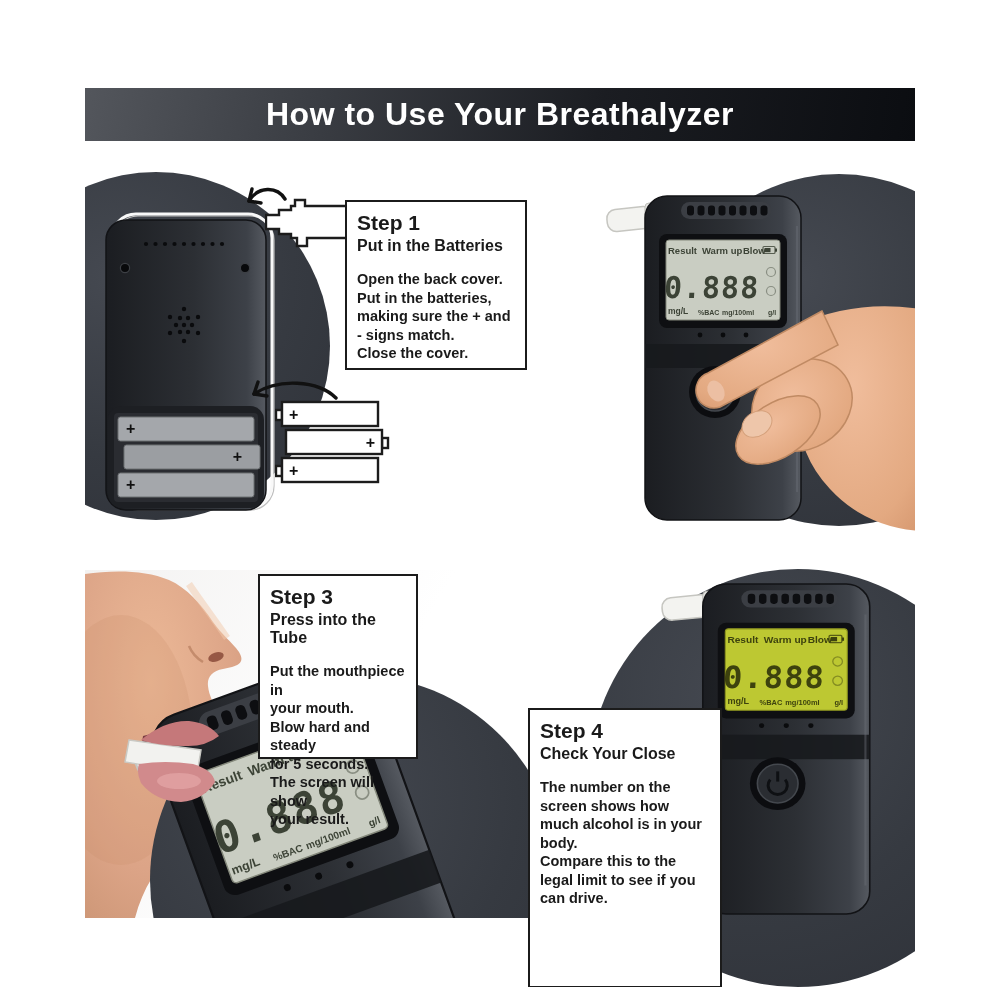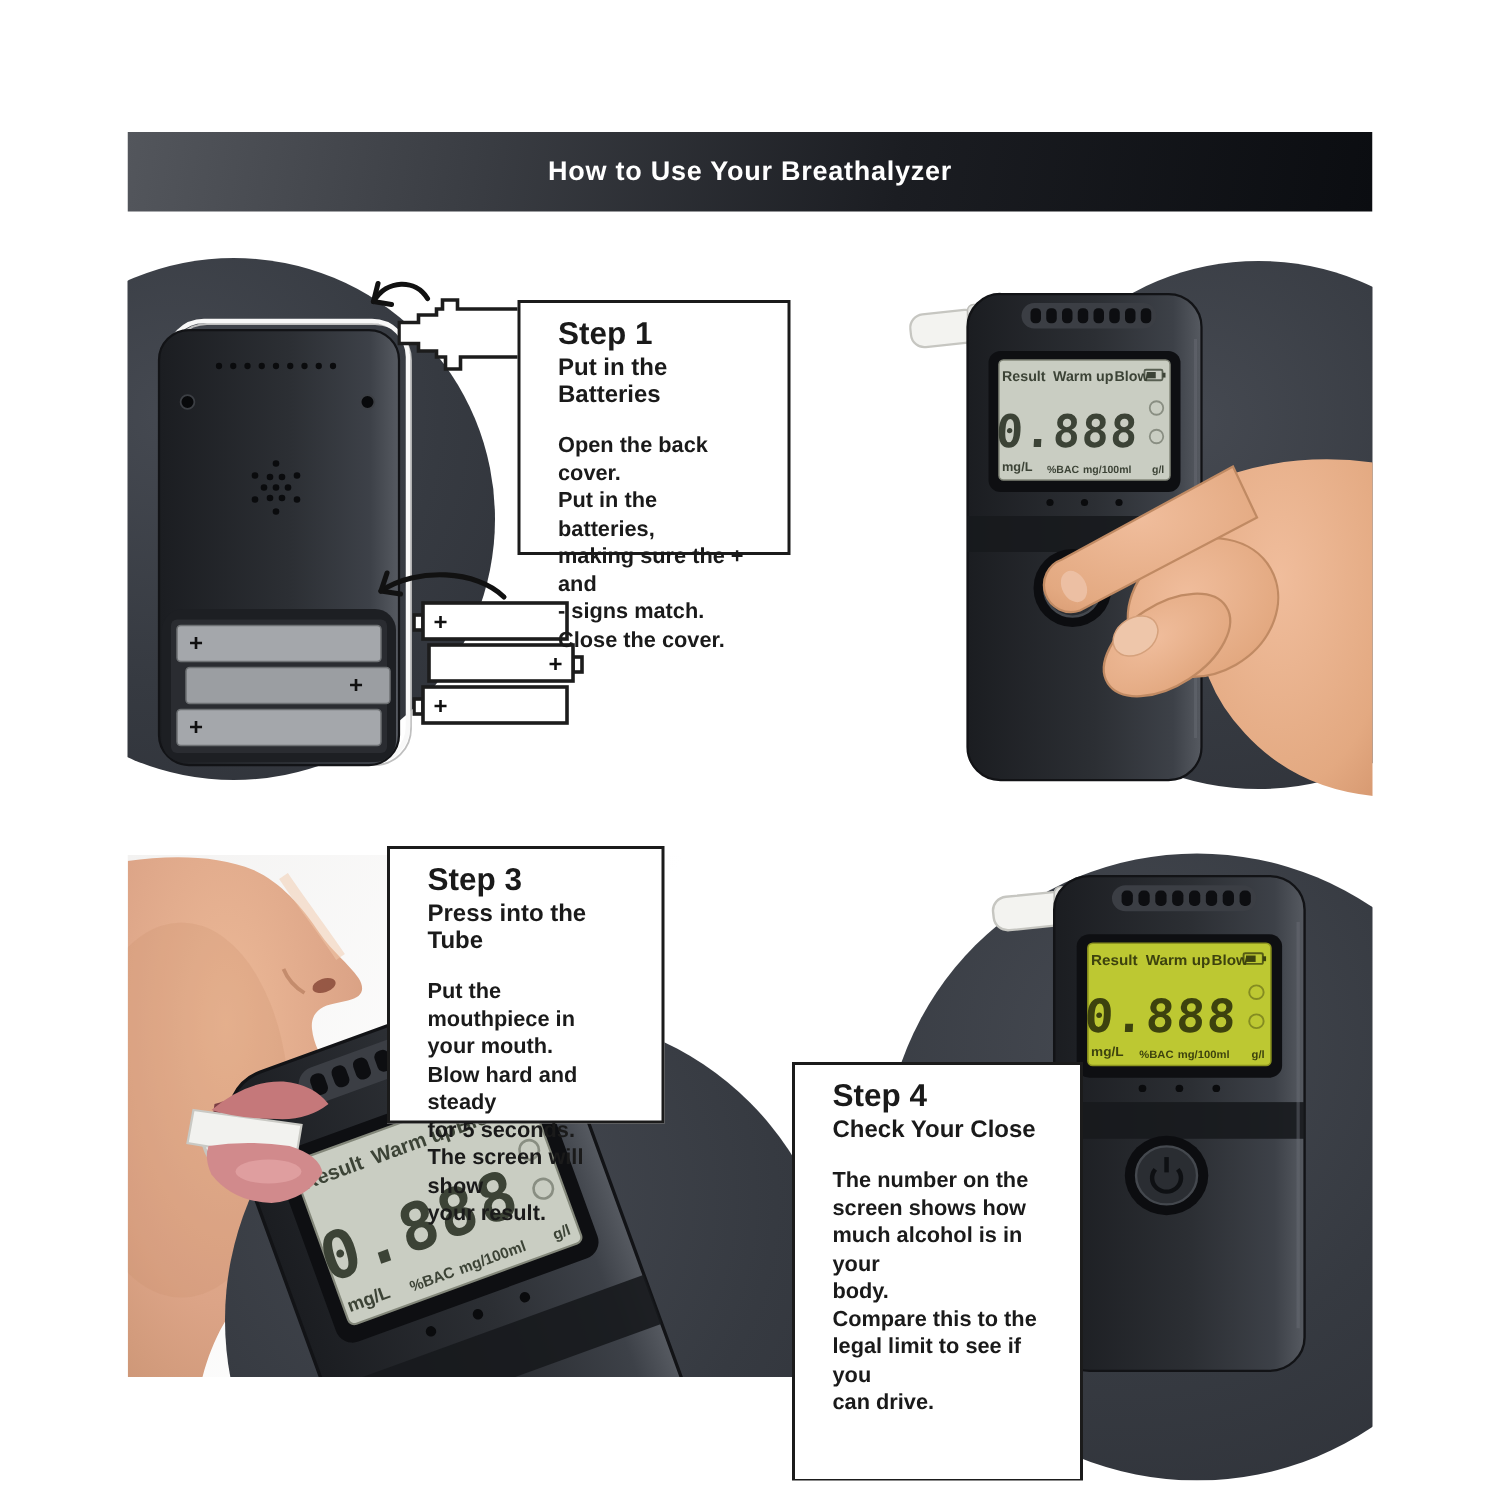--- a/index.html
+++ b/index.html
@@ -5,33 +5,33 @@
   html,body{margin:0;padding:0;background:#fff;}
   .page{position:relative;width:1000px;height:1000px;background:#ffffff;overflow:hidden;
         font-family:"Liberation Sans",sans-serif;}
   .content{position:absolute;left:85px;top:88px;width:830px;height:899px;overflow:hidden;}
   .abs{position:absolute;}
 
   
   .hdr{left:0;top:0;width:830px;height:53px;
        background:linear-gradient(100deg,#53565c 0%,#3a3d43 28%,#1b1d22 62%,#0b0d11 100%);
        display:flex;align-items:center;justify-content:center;z-index:2;}
-  .hdr h1{margin:0;color:#ffffff;font-size:18px;font-weight:bold;letter-spacing:.5px;}
+  .hdr h1{margin:0;color:#ffffff;font-size:32px;font-weight:bold;letter-spacing:.5px;}
 
   
   .circle{position:absolute;border-radius:50%;z-index:1;
           background:radial-gradient(circle at 38% 30%,#454951 0%,#363a41 55%,#2e3138 100%);}
   .c-tl{left:-103px;top:84px;width:348px;height:348px;}
   .c-tr{left:578px;top:86px;width:352px;height:352px;}
   .c-br{left:504px;top:481px;width:418px;height:418px;}
   .c-bl{left:65px;top:105px;width:410px;height:410px;}
 
   
   .stepbox{position:absolute;background:#ffffff;border:2.5px solid #1b1b1b;box-sizing:border-box;
-           padding:9px 25px;color:#1a1a1a;z-index:6;}
+           padding:9px 10px;color:#1a1a1a;z-index:6;}
   .step-num{font-size:21px;font-weight:bold;line-height:1.1;}
   .step-title{font-size:16px;font-weight:bold;margin-top:3px;}
   .step-body{font-size:14.5px;font-weight:bold;line-height:1.28;margin-top:15px;white-space:pre-line;}
 
   
   .photo{position:absolute;left:0;top:482px;width:475px;height:348px;overflow:hidden;z-index:2;
          background:linear-gradient(120deg,#f3f2f1 0%,#ffffff 55%);}
 
   
   .lcd-gray .lcd-screen{fill:#c9cdc2;stroke:#83877a;stroke-width:1;}
@@ -367,21 +367,21 @@
     <div class="step-num">Step 1</div>
     <div class="step-title">Put in the Batteries</div>
     <div class="step-body">Open the back cover.
 Put in the batteries,
 making sure the + and
 - signs match.
 Close the cover.</div>
   </div>
 
 
-  <div class="stepbox" style="left:173px;top:476px;width:185px;height:185px">
+  <div class="stepbox" style="left:173px;top:486px;width:160px;height:185px">
     <div class="step-num">Step 3</div>
     <div class="step-title">Press into the Tube</div>
     <div class="step-body">Put the mouthpiece in
 your mouth.
 Blow hard and steady
 for 5 seconds.
 The screen will show
 your result.</div>
   </div>
 

